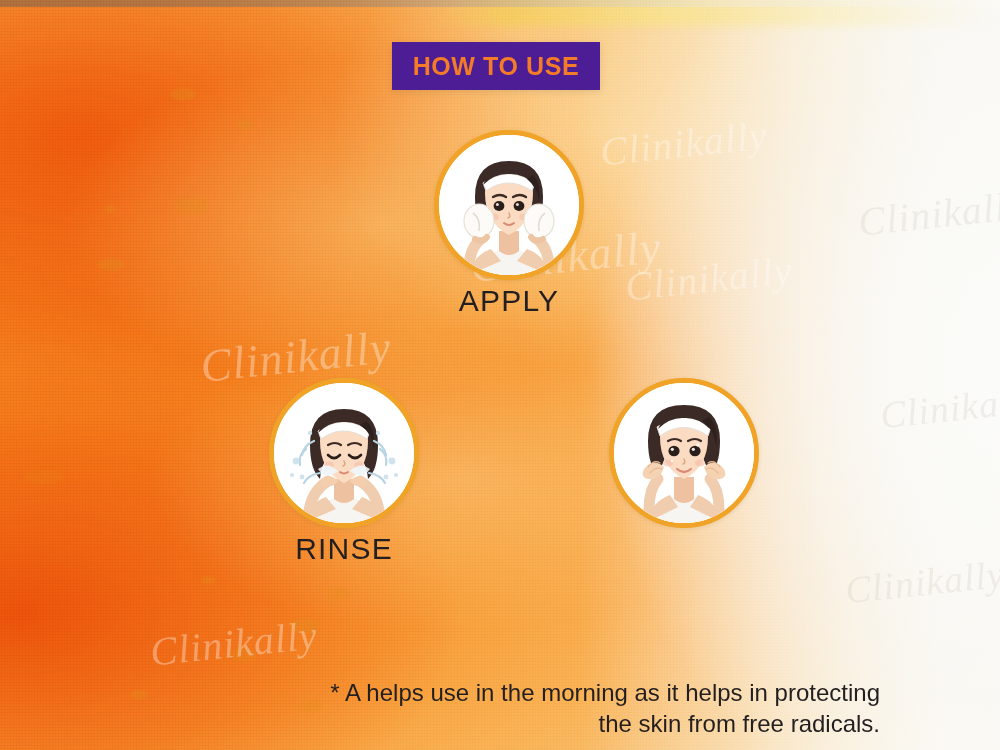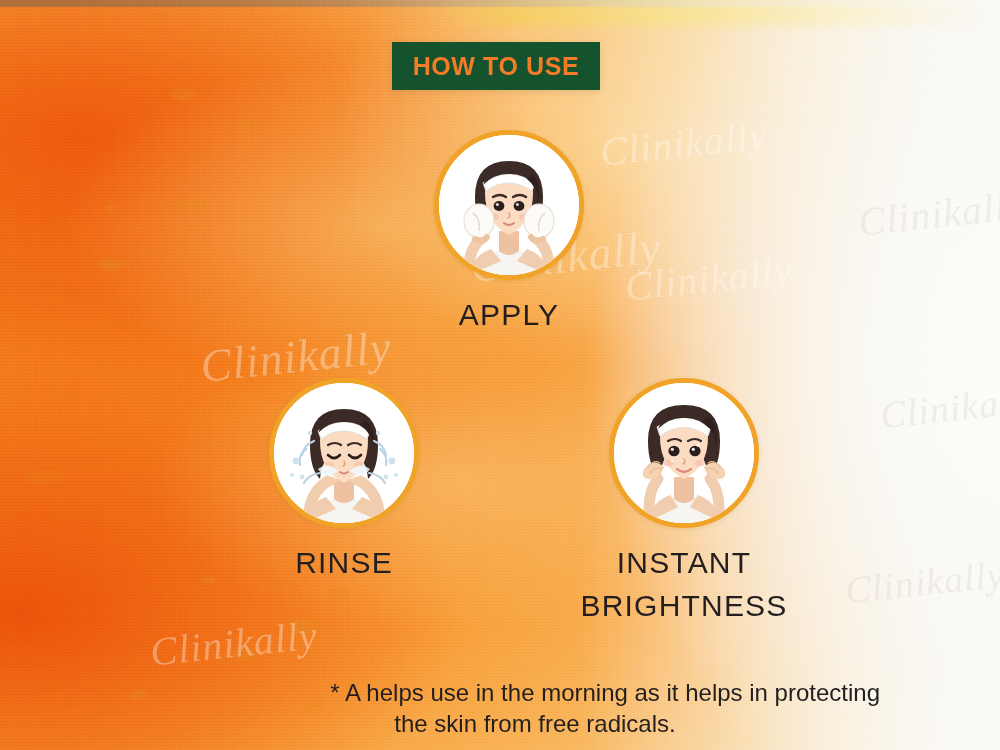--- a/index.html
+++ b/index.html
@@ -76,39 +76,39 @@
   
   .step{position:absolute;}
   .circle{
     width:150px;height:150px;border-radius:50%;
     border:5px solid #f0a326;background:#fff;
     box-sizing:border-box;overflow:hidden;position:relative;
     box-shadow:0 1px 4px rgba(150,110,40,.18);
   }
   .circle svg{display:block;width:100%;height:100%;}
   .caption{
-    margin-top:14px;text-align:center;color:#231f20;
+    text-align:center;color:#231f20;
     font-size:30px;letter-spacing:1.2px;font-weight:300;line-height:1.42;
     font-family:"Liberation Sans",sans-serif;white-space:pre-line;
   }
   #step-apply{left:434px;top:130px;}
   #step-apply .caption{width:150px;}
   #step-rinse{left:269px;top:378px;}
   #step-rinse .caption{width:150px;text-align:center;}
   #step-bright{left:609px;top:378px;}
   #step-bright .caption{width:150px;margin-left:-35px;width:220px;}
 
   
   #footnote{
     position:absolute;left:190px;top:678px;width:690px;
     color:#231f20;font-size:24px;line-height:1.28;font-weight:300;
     font-family:"Liberation Sans",sans-serif;text-align:right;
   }
   #footnote .l1{display:block;}
-  #footnote .l2{display:block;text-align:center;}
+  #footnote .l2{display:block;}
 </style>
 </head>
 <body>
 
 <div id="stage">
 
   <div class="bg bg-base"></div>
   <div class="bg bg-l2"></div>
   <div class="bg bg-l3"></div>
   <div class="bg bg-white"></div>
@@ -134,21 +134,21 @@
       <div class="wm" style="left: 200px; top: 330px; font-size: 46px;">Clinikally</div>
       <div class="wm" style="left: 470px; top: 230px; font-size: 46px;">Clinikally</div>
       <div class="wm" style="left: 625px; top: 255px; font-size: 40px;">Clinikally</div>
       <div class="wm" style="left: 600px; top: 120px; font-size: 40px;">Clinikally</div>
       <div class="wm dark" style="left: 858px; top: 190px; font-size: 40px;">Clinikally</div>
       <div class="wm dark" style="left: 880px; top: 385px; font-size: 38px;">Clinikally</div>
       <div class="wm dark" style="left: 845px; top: 560px; font-size: 38px;">Clinikally</div>
       <div class="wm" style="left: 150px; top: 620px; font-size: 40px;">Clinikally</div>
     </div>
 
-  <div id="title-band" style="background: #14532d;">
+  <div id="title-band" style="background: #4c1d95;">
     <span class="t" style="color: rgb(244, 123, 39);">HOW TO USE</span>
   </div>
 
   <div class="step" id="step-apply">
     <div class="circle" style="border-color: rgb(240, 163, 38);">
       <svg viewBox="0 0 140 140" xmlns="http://www.w3.org/2000/svg">
         <rect width="140" height="140" fill="#ffffff"></rect>
 
         <path d="M44 140 q0-26 26-26 q26 0 26 26 z" fill="#f7f5f2"></path>
         <path d="M30 140 q4-20 22-26 l10 12 z" fill="#f0cdae"></path>
@@ -283,22 +283,20 @@
           <path d="M106 84 q-6-8-12-4"></path>
           <path d="M104 90 q-6-7-12-4"></path>
         </g>
 
         <g fill="#ffffff" opacity=".9">
           <circle cx="84" cy="62" r="1.6"></circle>
           <circle cx="58" cy="78" r="1.2"></circle>
         </g>
       </svg>
     </div>
-    <div class="caption">INSTANT
-BRIGHTNESS</div>
   </div>
 
   <div id="footnote">
     <span class="l1">* A helps use in the morning as it helps in protecting</span>
     <span class="l2">the skin from free radicals.</span>
   </div>
 
 </div>
 
 </body></html>

